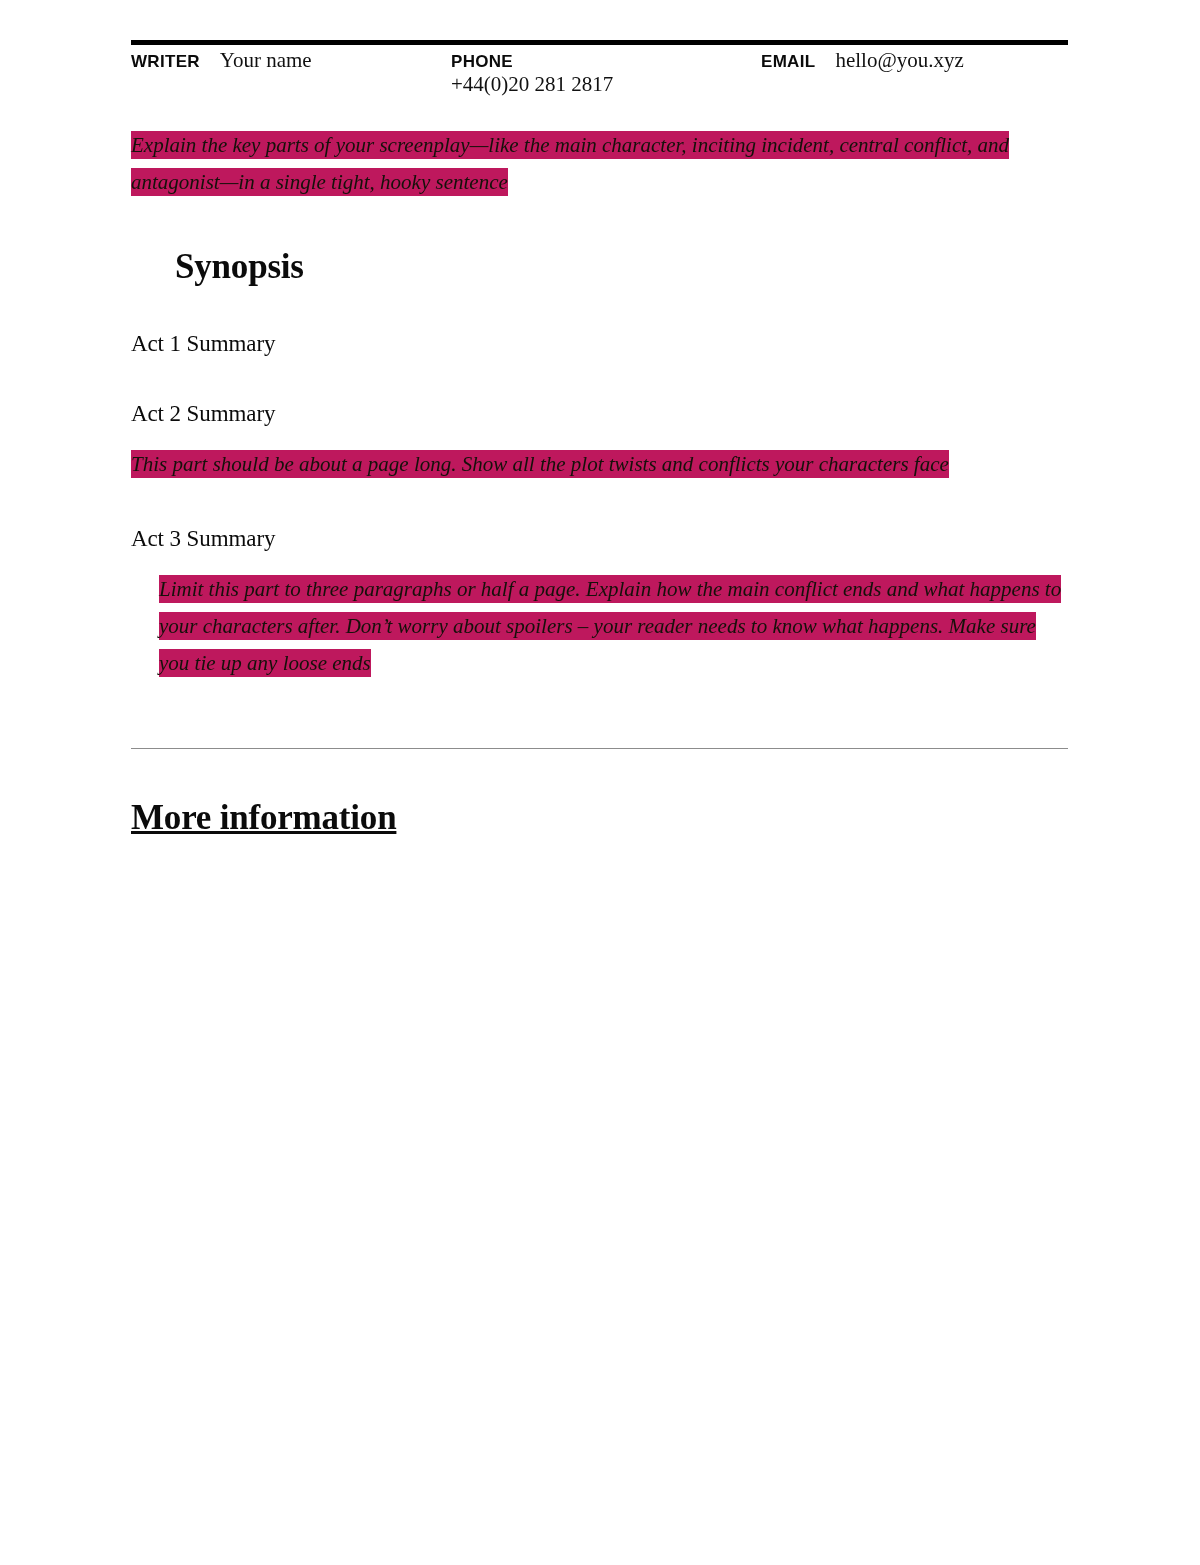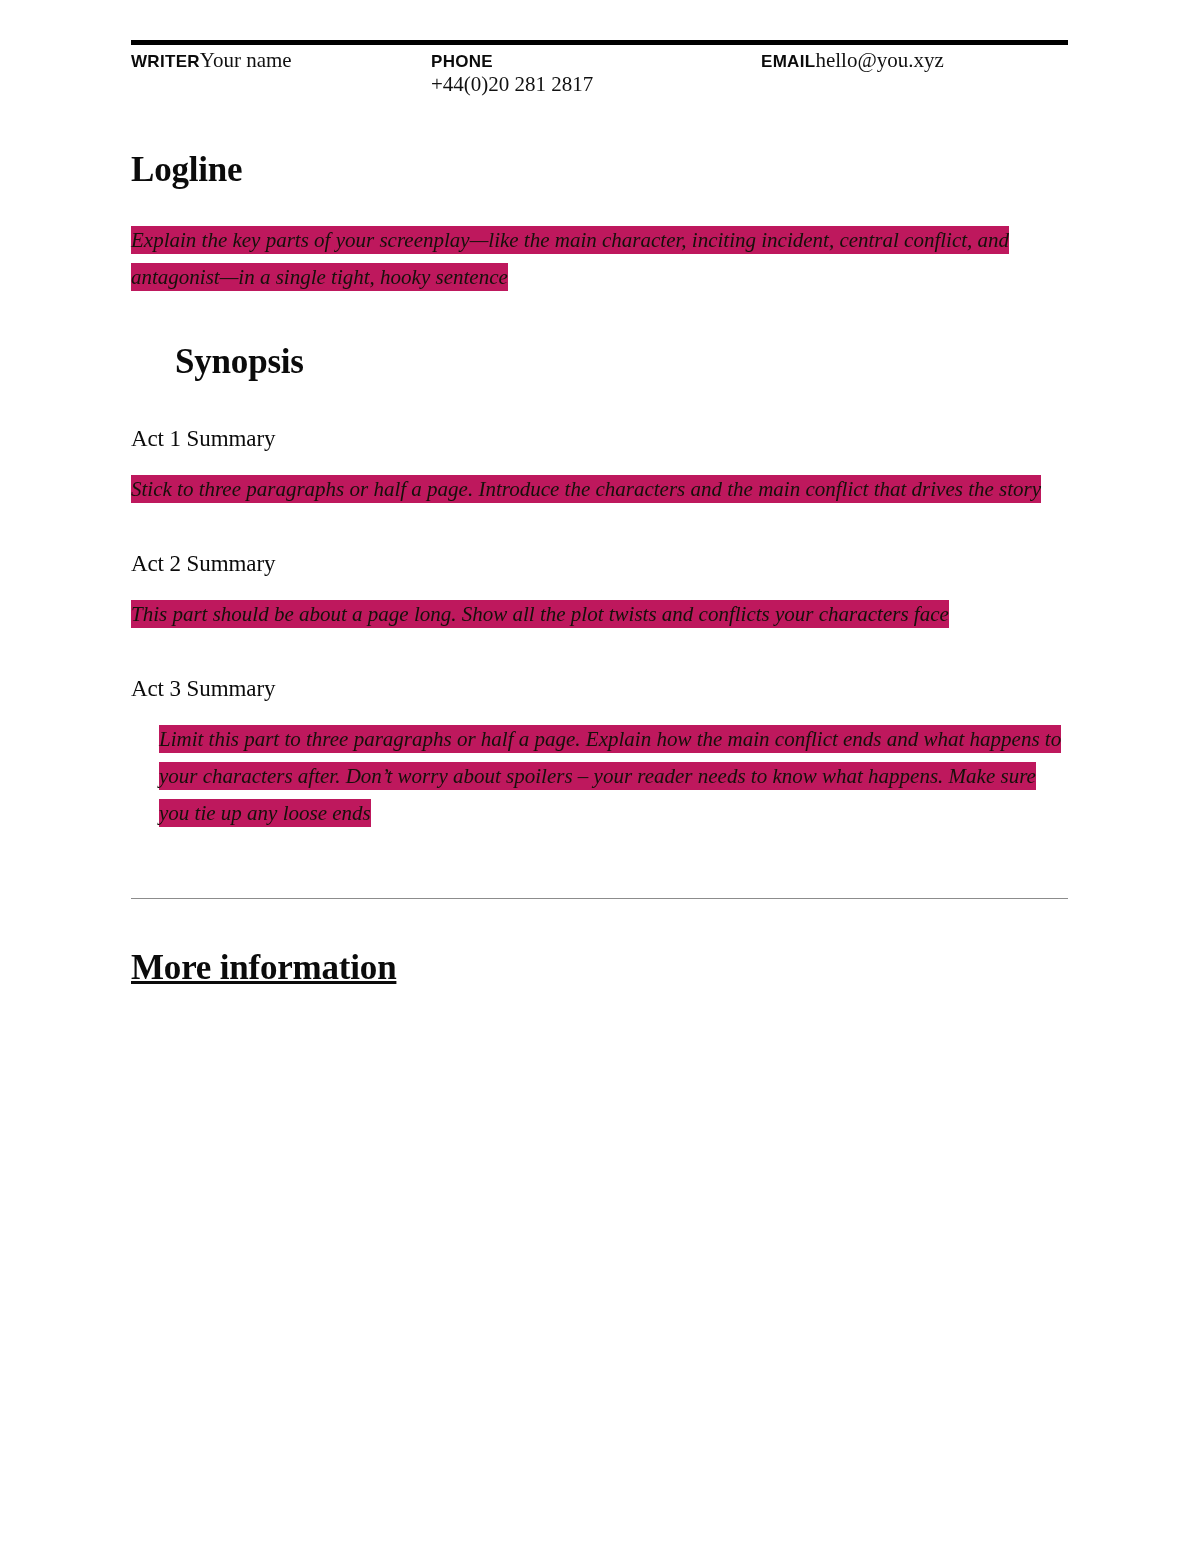--- a/index.html
+++ b/index.html
@@ -80,20 +80,21 @@
     line-height: 20px;
     letter-spacing: 0.3px;
     color: #0b0b0b;
     white-space: nowrap;
   }
   .contact-value {
     font-family: "Liberation Serif", "DejaVu Serif", serif;
     font-size: 21px;
     line-height: 24px;
     color: #111111;
+    margin-left: 20px;
     white-space: nowrap;
   }
 
   
   .section-heading {
     font-family: "Liberation Serif", "DejaVu Serif", serif;
     font-weight: bold;
     font-size: 35px;
     line-height: 42px;
     letter-spacing: -0.2px;
@@ -167,32 +168,28 @@
         <span class="contact-value">+44(0)20 281 2817</span>
       </div>
 
       <div class="contact-field field-email">
         <span class="contact-label">EMAIL</span>
         <span class="contact-value">hello@you.xyz</span>
       </div>
 
     </div>
 
-    <h2 class="section-heading h-logline">Logline</h2>
 
     <p class="placeholder pl-logline">
       <span class="hl">Explain the key parts of your screenplay—like the main character, inciting incident, central conflict, and antagonist—in a single tight, hooky sentence</span>
     </p>
 
     <h2 class="section-heading h-synopsis">Synopsis</h2>
 
     <h3 class="sub-heading">Act 1 Summary</h3>
-    <p class="placeholder pl-act1">
-      <span class="hl">Stick to three paragraphs or half a page. Introduce the characters and the main conflict that drives the story</span>
-    </p>
 
     <h3 class="sub-heading">Act 2 Summary</h3>
     <p class="placeholder pl-act2">
       <span class="hl">This part should be about a page long. Show all the plot twists and conflicts your characters face</span>
     </p>
 
     <h3 class="sub-heading">Act 3 Summary</h3>
     <p class="placeholder pl-act3">
       <span class="hl">Limit this part to three paragraphs or half a page. Explain how the main conflict ends and what happens to your characters after. Don’t worry about spoilers – your reader needs to know what happens. Make sure you tie up any loose ends</span>
     </p>

